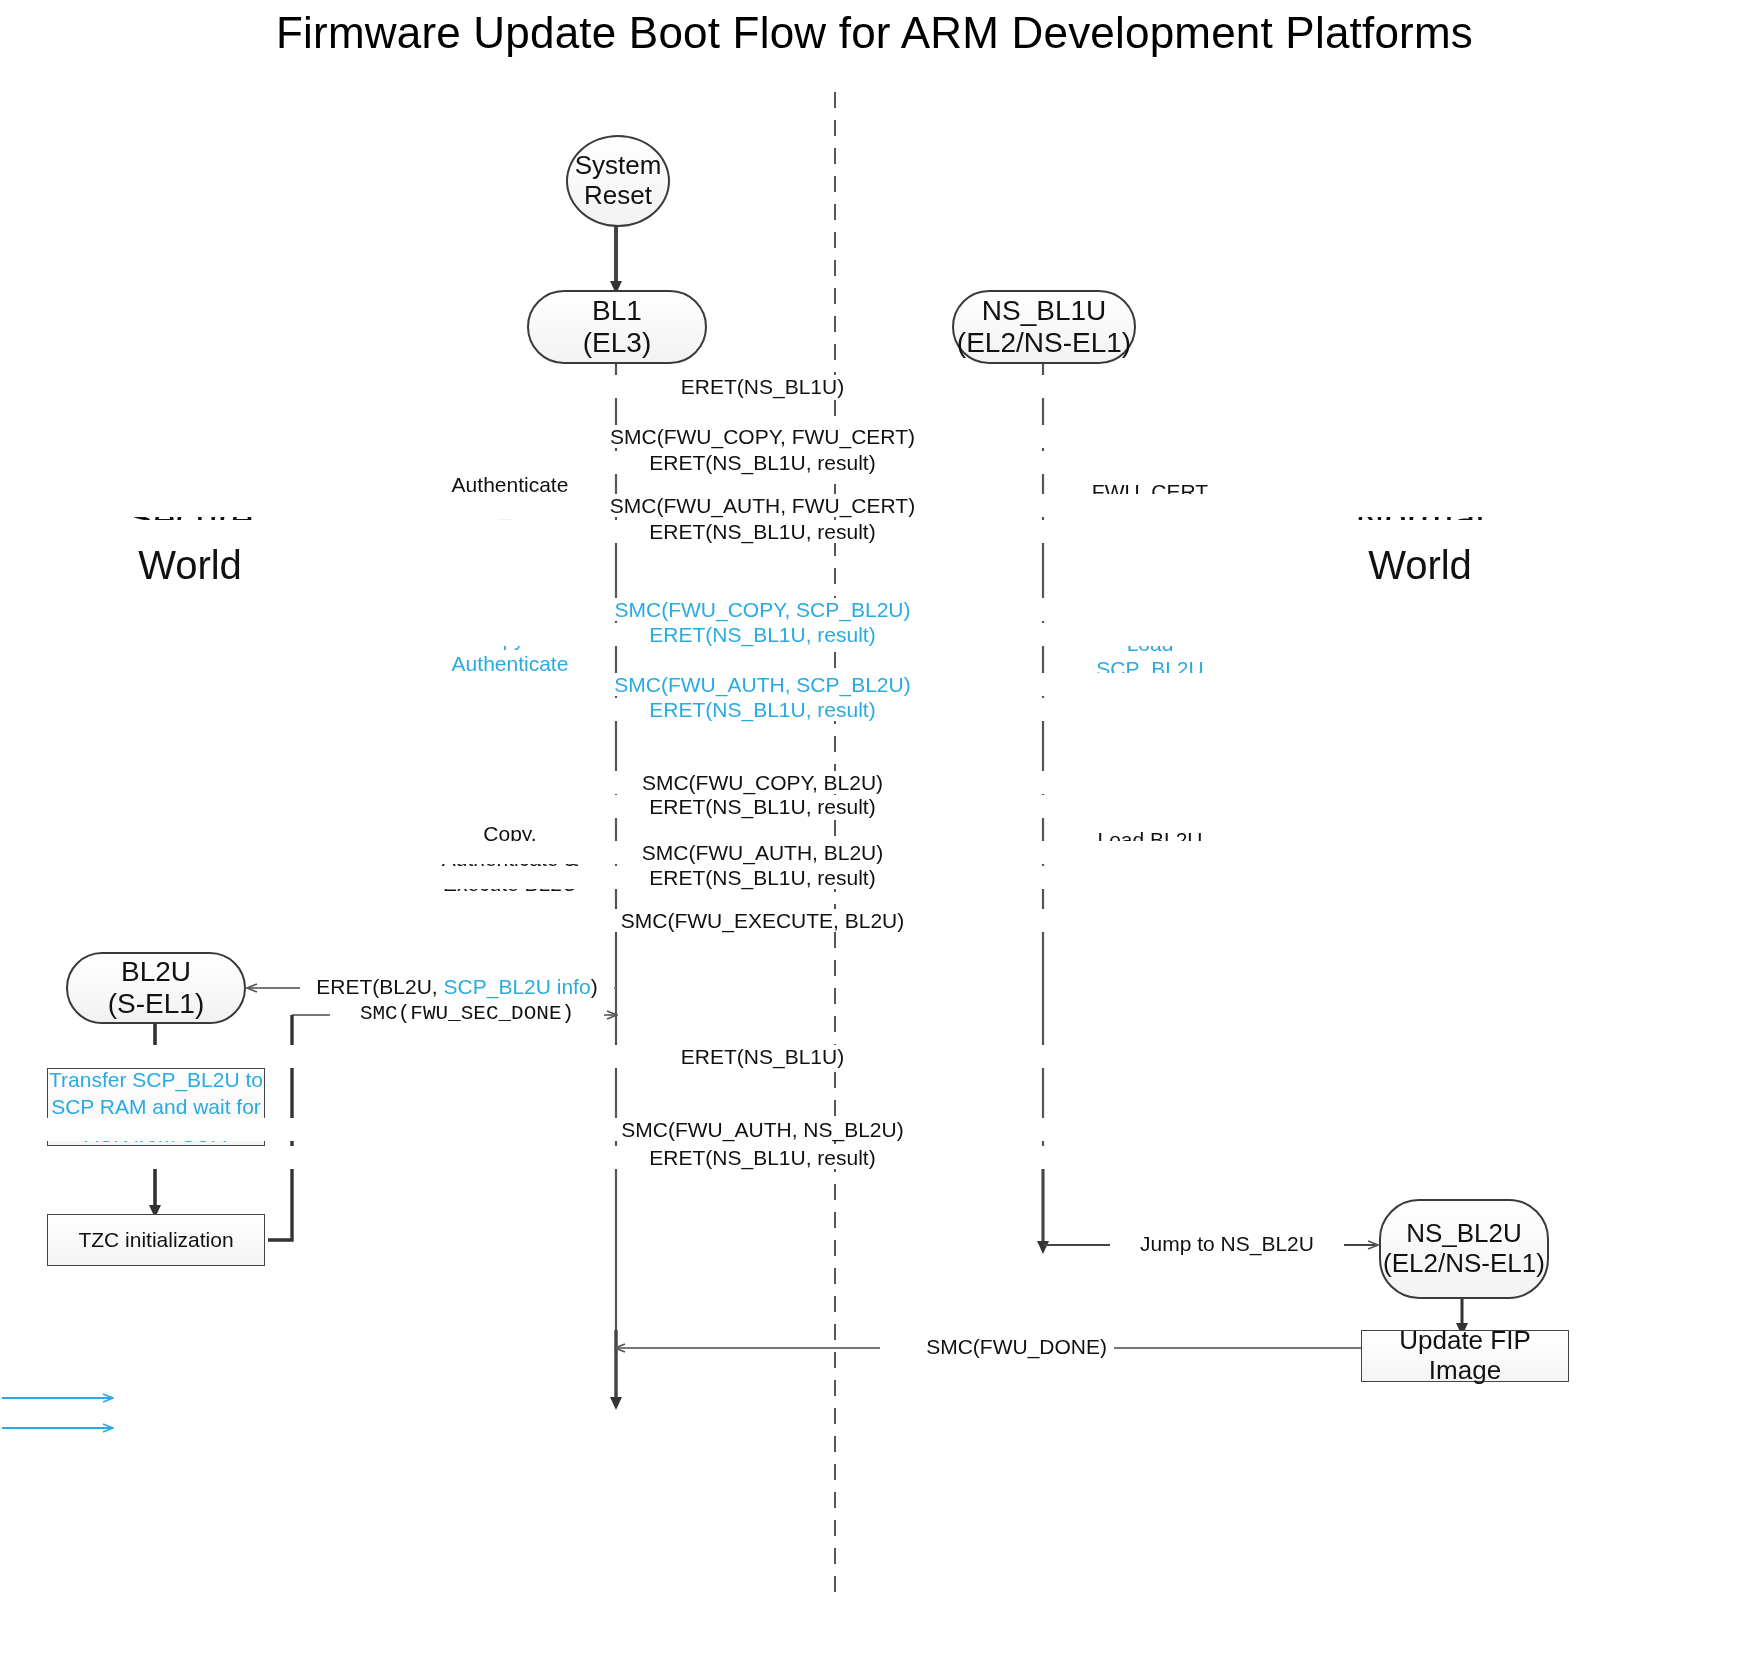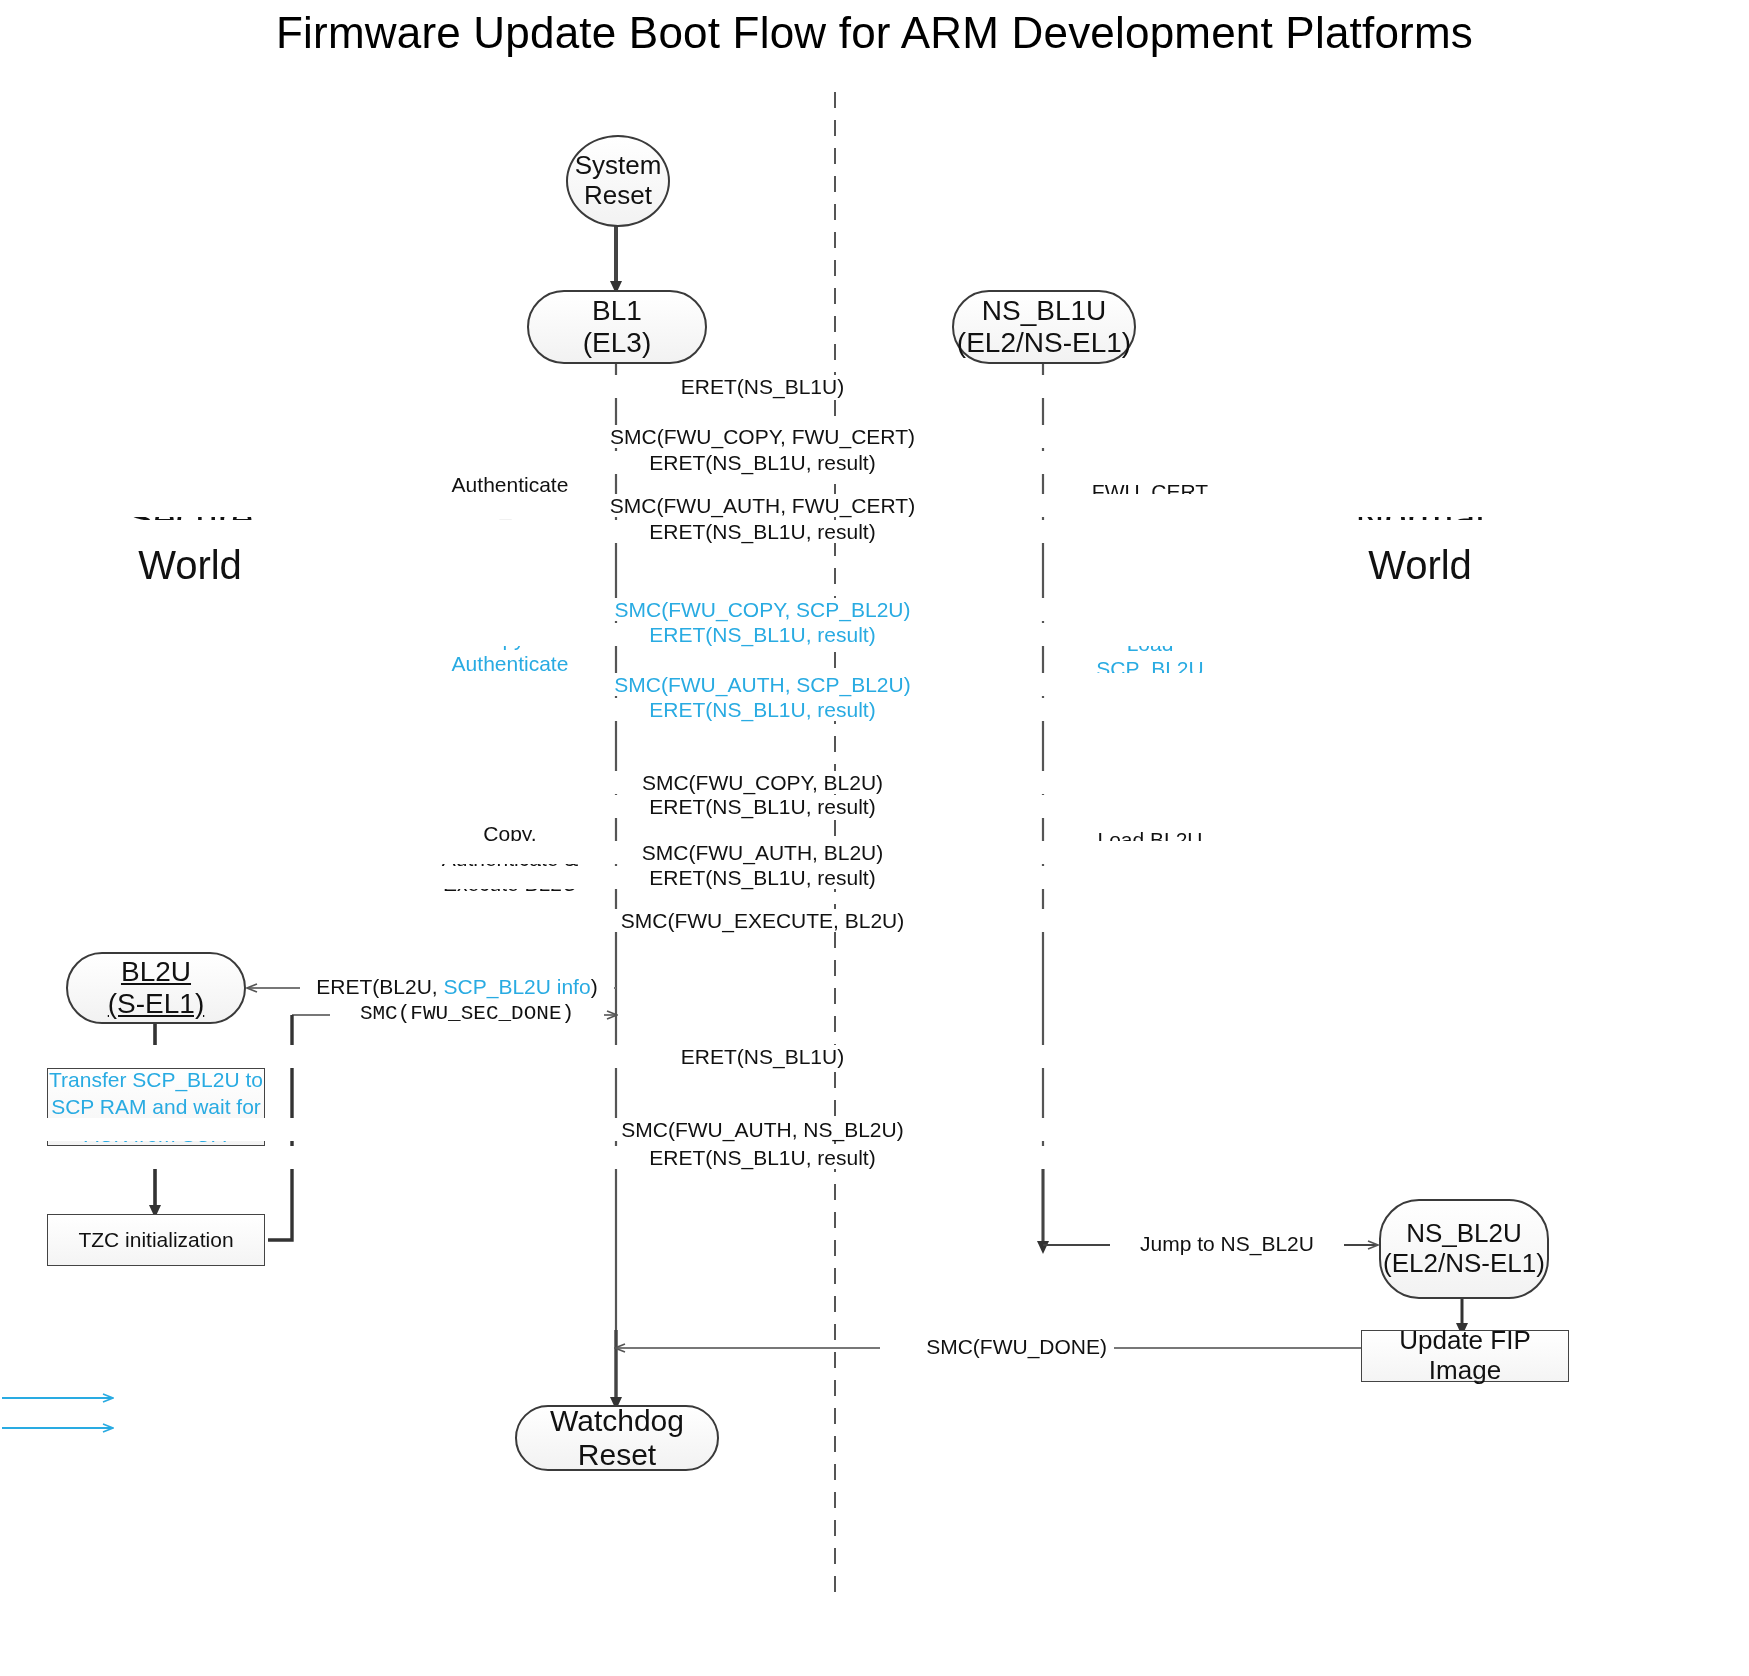--- a/index.html
+++ b/index.html
@@ -137,21 +137,21 @@
   <div class="node round" style="left:527px;top:290px;width:180px;height:74px;">
     <span class="nodetxt-28">BL1</span>
     <span class="nodetxt-28">(EL3)</span>
   </div>
 
   <div class="node round" style="left:952px;top:290px;width:184px;height:74px;">
     <span class="nodetxt-28">NS_BL1U</span>
     <span class="nodetxt-28">(EL2/NS-EL1)</span>
   </div>
 
-  <div class="node round" style="left:66px;top:952px;width:180px;height:72px;text-decoration:underline;">
+  <div class="node round" style="left:66px;top:952px;width:180px;height:72px;">
     <span class="nodetxt-28">BL2U</span>
     <span class="nodetxt-28">(S-EL1)</span>
   </div>
 
   <div class="node rect" style="left:47px;top:1068px;width:218px;height:78px;background:linear-gradient(180deg,#ffffff 0%,#f4f4f4 100%);">
     <span class="boxtxt cyan" style="white-space:pre-line;">Transfer SCP_BL2U to
 SCP RAM and wait for
 ACK from SCP.</span>
   </div>
 
@@ -161,23 +161,20 @@
 
   <div class="node round" style="left:1379px;top:1199px;width:170px;height:100px;">
     <span class="nodetxt-26">NS_BL2U</span>
     <span class="nodetxt-26">(EL2/NS-EL1)</span>
   </div>
 
   <div class="node rect" style="left:1361px;top:1330px;width:208px;height:52px;background:linear-gradient(180deg,#ffffff 0%,#f4f4f4 100%);">
     <span class="nodetxt-26">Update FIP Image</span>
   </div>
 
-  <div class="node round" style="left:515px;top:1405px;width:204px;height:66px;">
-    <span class="nodetxt-30">Watchdog Reset</span>
-  </div>
 
   <div class="lbl sz-big" style="left:60px;top:495px;width:260px;">Secure
 World</div>
   <div class="lbl sz-big" style="left:1290px;top:495px;width:260px;">Normal
 World</div>
 
   <div class="lbl sz-msg" style="left:420px;top:379px;width:180px;">FWU Start</div>
   <div class="lbl sz-msg" style="left:420px;top:448px;width:180px;">Copy &amp;
 Authenticate
 FWU_CERT</div>

